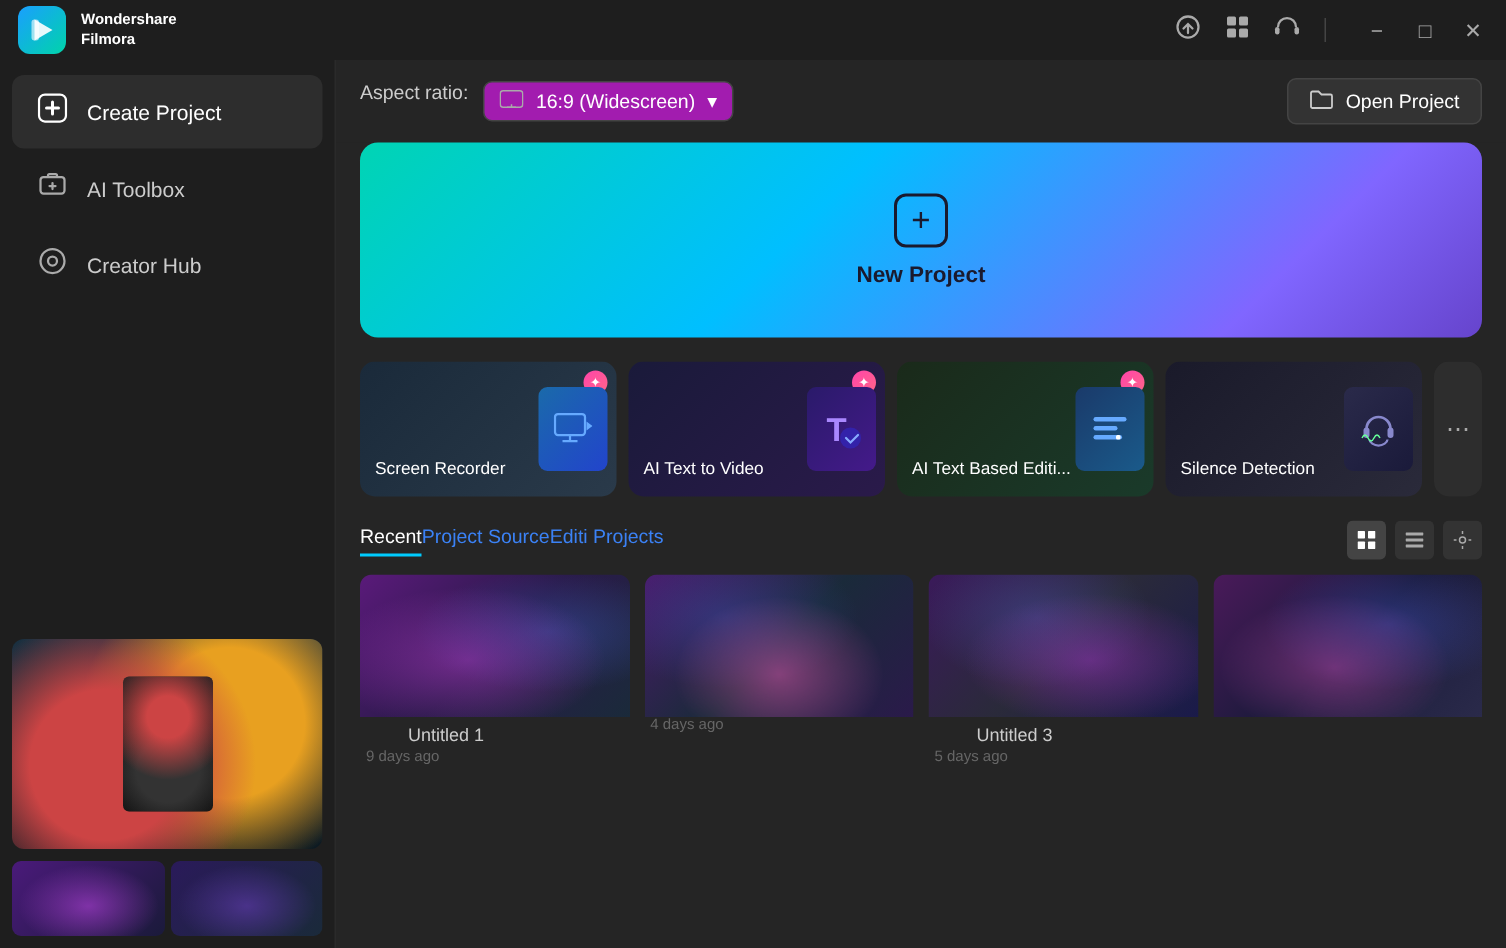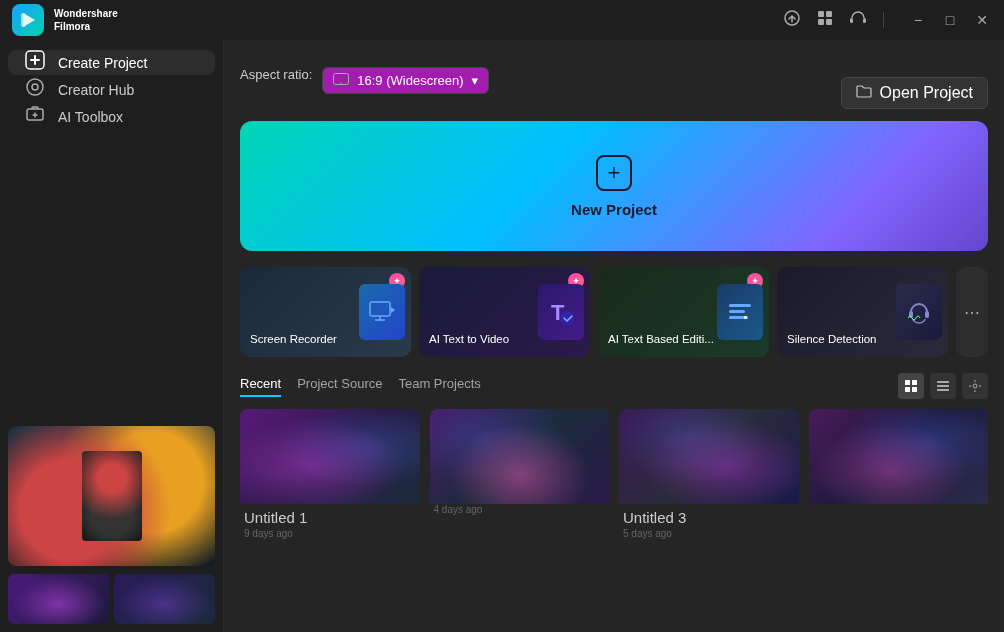--- a/index.html
+++ b/index.html
@@ -86,21 +86,21 @@
       border-right: 1px solid #2a2a2a;
     }
     .sidebar-nav {
       padding: 8px 0;
       flex: 1;
     }
     .sidebar-item {
       display: flex;
       align-items: center;
       gap: 12px;
-      padding: 0 16px;
+      padding: 12px 16px;
       cursor: pointer;
       border-radius: 8px;
       margin: 2px 8px;
       font-size: 14px;
       color: #ccc;
       transition: background 0.15s;
     }
     .sidebar-item.active {
       background: #2d2d2d;
       color: #fff;
@@ -194,24 +194,23 @@
       cursor: pointer;
     }
     .open-project-btn {
       display: flex;
       align-items: center;
       gap: 8px;
       background: #333;
       border: 1px solid #444;
       border-radius: 6px;
       padding: 6px 14px;
-      font-size: 16px;
-      color: #fff;
-      cursor: pointer;
-      margin-top: 25px;
+      font-size: 13px;
+      color: #fff;
+      cursor: pointer;
     }
 
     
     .new-project-banner {
       margin: 0 16px 16px 16px;
       border-radius: 12px;
       height: 130px;
       background: linear-gradient(135deg, #00d4b4 0%, #00bfff 40%, #8066ff 80%, #6644cc 100%);
       display: flex;
       align-items: center;
@@ -317,25 +316,24 @@
       overflow: hidden;
     }
     .recent-header {
       display: flex;
       align-items: center;
       justify-content: space-between;
       margin-bottom: 10px;
     }
     .recent-tabs {
       display: flex;
-      gap: 16px;
     }
     .recent-tab {
       font-size: 13px;
-      color: #a3a3a3;
+      color: #3b82f6;
       cursor: pointer;
       padding-bottom: 4px;
     }
     .recent-tab.active {
       color: #fff;
       border-bottom: 2px solid #00ccff;
     }
     .recent-view-controls {
       display: flex;
       gap: 6px;
@@ -371,22 +369,23 @@
       background: linear-gradient(135deg, #3a1a5a, #1a1a3a);
       position: relative;
       overflow: hidden;
     }
     .recent-thumb-1 { background: linear-gradient(135deg, #5a1a7a, #2a1a4a, #1a2a3a); }
     .recent-thumb-2 { background: linear-gradient(135deg, #4a1a6a, #1a2a3a, #2a1a4a); }
     .recent-thumb-3 { background: linear-gradient(135deg, #3a1a5a, #2a2a3a, #1a1a4a); }
     .recent-thumb-4 { background: linear-gradient(135deg, #4a1a5a, #1a1a3a, #2a2a4a); }
     .recent-label {
       padding: 5px 4px 2px;
-      font-size: 15px;
+      font-size: 12px;
       color: #ccc;
+      margin-left: 28px;
     }
     .recent-date {
       font-size: 10px;
       color: #666;
       padding: 0 4px 6px;
     }
 
     
     .thumb-overlay {
       position: absolute;
@@ -533,36 +532,36 @@
             <path d="M10 6v8M6 10h8" stroke="#fff" stroke-width="2" stroke-linecap="round"></path>
           </svg>
         </span>
         <span>Create Project</span>
       </div>
 
 
       <div class="sidebar-item">
         <span class="sidebar-item-icon">
           <svg width="20" height="20" viewBox="0 0 20 20" fill="none">
-            <circle cx="10" cy="10" r="8" stroke="#aaa" stroke-width="1.5"></circle>
-            <circle cx="10" cy="10" r="3" stroke="#aaa" stroke-width="1.5"></circle>
-          </svg>
-        </span>
-        <span>Creator Hub</span>
-      </div>
-
-      <div class="sidebar-item">
-        <span class="sidebar-item-icon">
-          <svg width="20" height="20" viewBox="0 0 20 20" fill="none">
             <rect x="2" y="5" width="16" height="11" rx="2" stroke="#aaa" stroke-width="1.5"></rect>
             <path d="M7 5V4a1 1 0 011-1h4a1 1 0 011 1v1" stroke="#aaa" stroke-width="1.5"></path>
             <path d="M8 11h4M10 9v4" stroke="#aaa" stroke-width="1.5" stroke-linecap="round"></path>
           </svg>
         </span>
         <span>AI Toolbox</span>
+      </div>
+
+      <div class="sidebar-item">
+        <span class="sidebar-item-icon">
+          <svg width="20" height="20" viewBox="0 0 20 20" fill="none">
+            <circle cx="10" cy="10" r="8" stroke="#aaa" stroke-width="1.5"></circle>
+            <circle cx="10" cy="10" r="3" stroke="#aaa" stroke-width="1.5"></circle>
+          </svg>
+        </span>
+        <span>Creator Hub</span>
       </div>
     </div>
 
     <div class="sidebar-thumbnail">
       <div class="sidebar-thumb-inner">
         <div class="thumb-figure">
           <div style="position:absolute;inset:0;background:radial-gradient(circle at 50% 30%,#c44 20%,transparent 60%),radial-gradient(circle at 50% 70%,#333 30%,transparent 60%);"></div>
         </div>
       </div>
     </div>
@@ -665,21 +664,21 @@
         <span>⋯</span>
       </div>
 
     </div>
 
     <div class="recent-section">
       <div class="recent-header">
         <div class="recent-tabs">
           <span class="recent-tab active">Recent</span>
           <span class="recent-tab">Project Source</span>
-          <span class="recent-tab">Team Projects</span>
+          <span class="recent-tab">Editi Projects</span>
         </div>
         <div class="recent-view-controls">
           <div class="view-btn active">
             <svg width="12" height="12" viewBox="0 0 12 12">
                 <rect x="0" y="0" width="5" height="5" rx="0.5" fill="#fff"></rect>
                 <rect x="7" y="0" width="5" height="5" rx="0.5" fill="#fff"></rect>
                 <rect x="0" y="7" width="5" height="5" rx="0.5" fill="#fff"></rect>
                 <rect x="7" y="7" width="5" height="5" rx="0.5" fill="#fff"></rect>
               </svg>
           </div>

